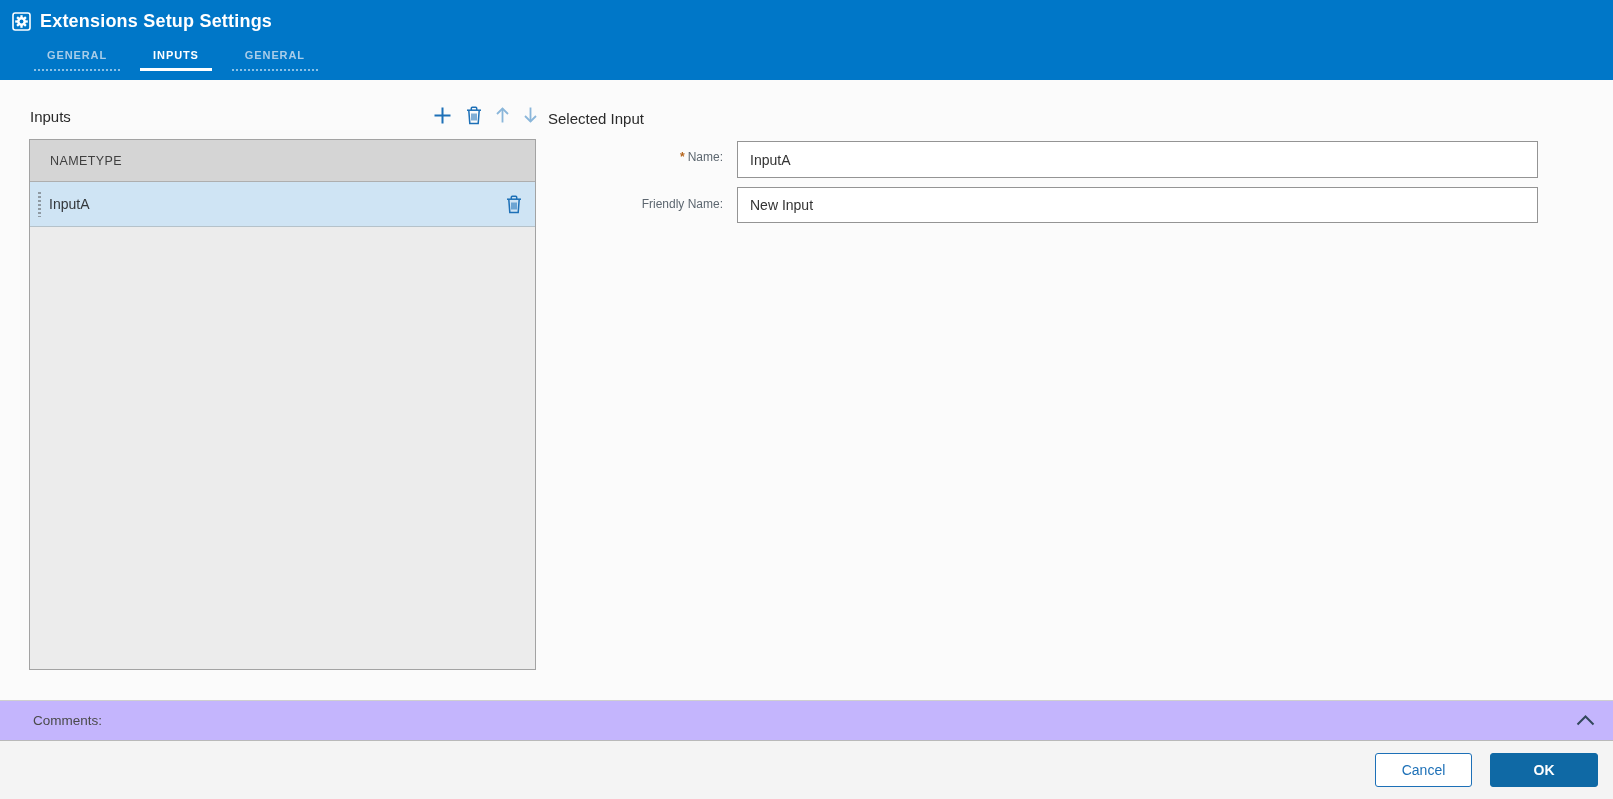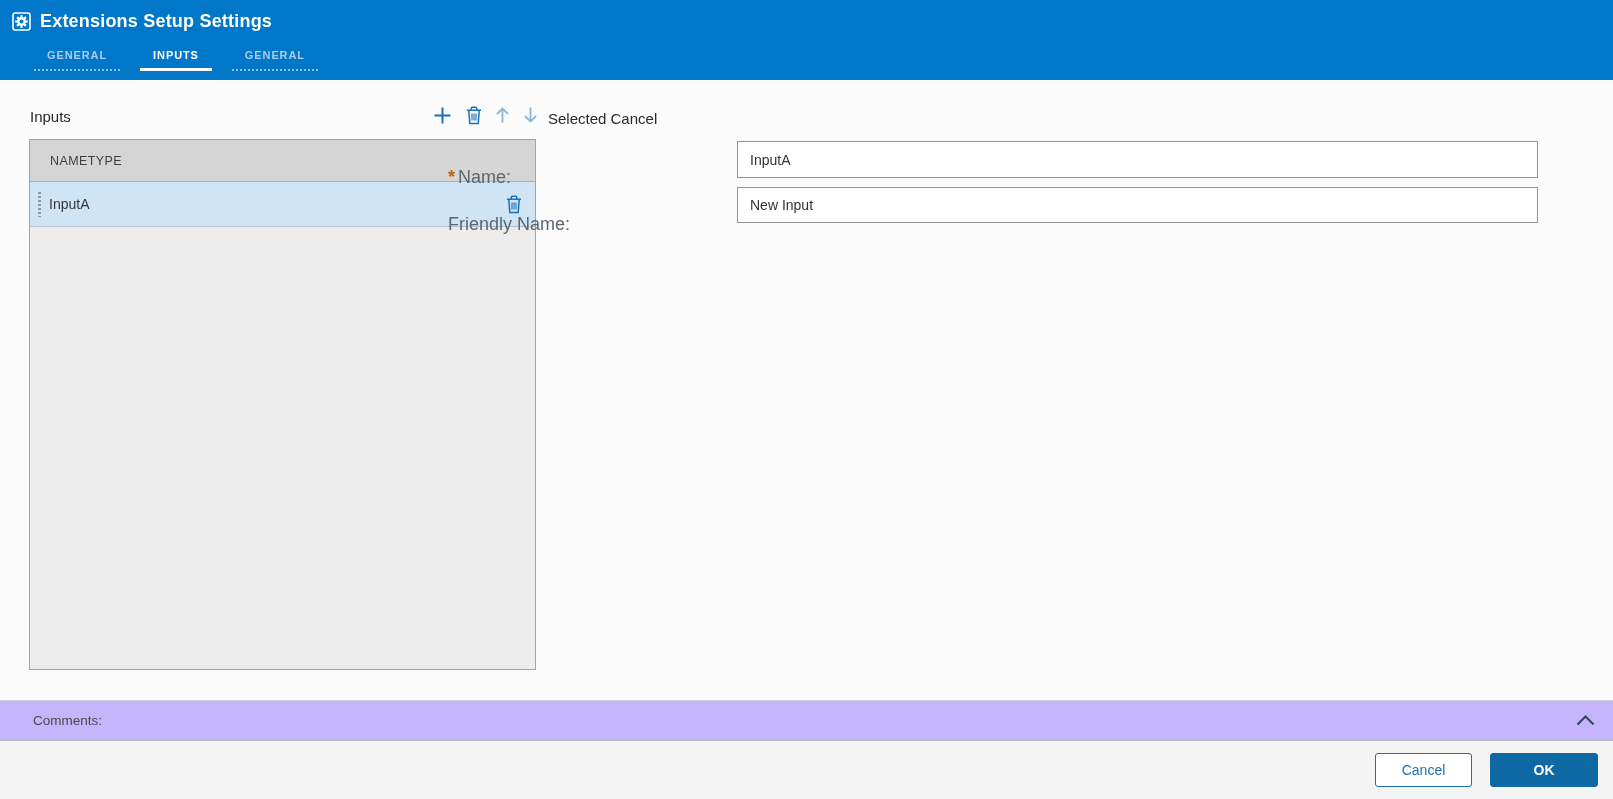--- a/index.html
+++ b/index.html
@@ -31,21 +31,21 @@
   .col-label { font-size:12.5px; color:#3f3f3f; letter-spacing:.4px; }
   .table-row { position:relative; height:45px; background:#cfe4f4; border-bottom:1px solid #b5c2ca;
                display:flex; align-items:center; cursor:pointer; }
   .drag-dots { position:absolute; left:8px; top:10px; width:3px; height:25px;
     background-image:repeating-linear-gradient(to bottom,#8f9aa3 0 2px,rgba(0,0,0,0) 2px 4px); cursor:grab; }
   .row-name { margin-left:19px; font-size:14px; color:#33373b; }
   .row-trash { position:absolute; right:13px; top:13px; background:none; border:none; padding:0; cursor:pointer; }
 
   
   .selected-title { position:absolute; left:548px; top:110px; font-size:15px; color:#2a2a2a; }
-  .field-label { position:absolute; width:275px; text-align:left; font-size:18px; color:#5d6770;margin-top:17px; }
+  .field-label { position:absolute; width:275px; text-align:right; font-size:12px; color:#5d6770; }
   .field-label .req { color:#b5651d; font-weight:700; margin-right:3px; }
   .lbl-1 { left:448px; top:150px; }
   .lbl-2 { left:448px; top:197px; }
   .field-input { position:absolute; left:737px; width:801px; height:37px; background:#ffffff;
                  border:1px solid #949494; padding:0 12px; font-size:14px; color:#333333;
                  font-family:"Liberation Sans", sans-serif; outline:none; }
   .inp-1 { top:141px; }
   .inp-2 { top:187px; height:36px; }
 
   
@@ -143,21 +143,21 @@
             <path d="M1 4.2h14"></path>
               <path d="M5.3 4V2.3a1 1 0 0 1 1-1h3.4a1 1 0 0 1 1 1V4"></path>
             <path d="M2.8 4.4l1 13h8.4l1-13"></path>
               <path d="M6 7.5v7M8 7.5v7M10 7.5v7" stroke-width="1.1"></path>
           </svg>
         </span>
       </button>
     </div>
   </div>
 
-  <div class="selected-title">Selected Cancel</div>
+  <div class="selected-title">Selected Input</div>
 
   <label class="field-label lbl-1"><span class="req">*</span><span>Name:</span></label>
   <input class="field-input inp-1" type="text" value="InputA" style="">
 
   <label class="field-label lbl-2"><span>Friendly Name:</span></label>
   <input class="field-input inp-2" type="text" value="New Input" style="">
 
   <div class="comments-bar">
     <span class="comments-label">Comments:</span>
     <button class="collapse-btn">

